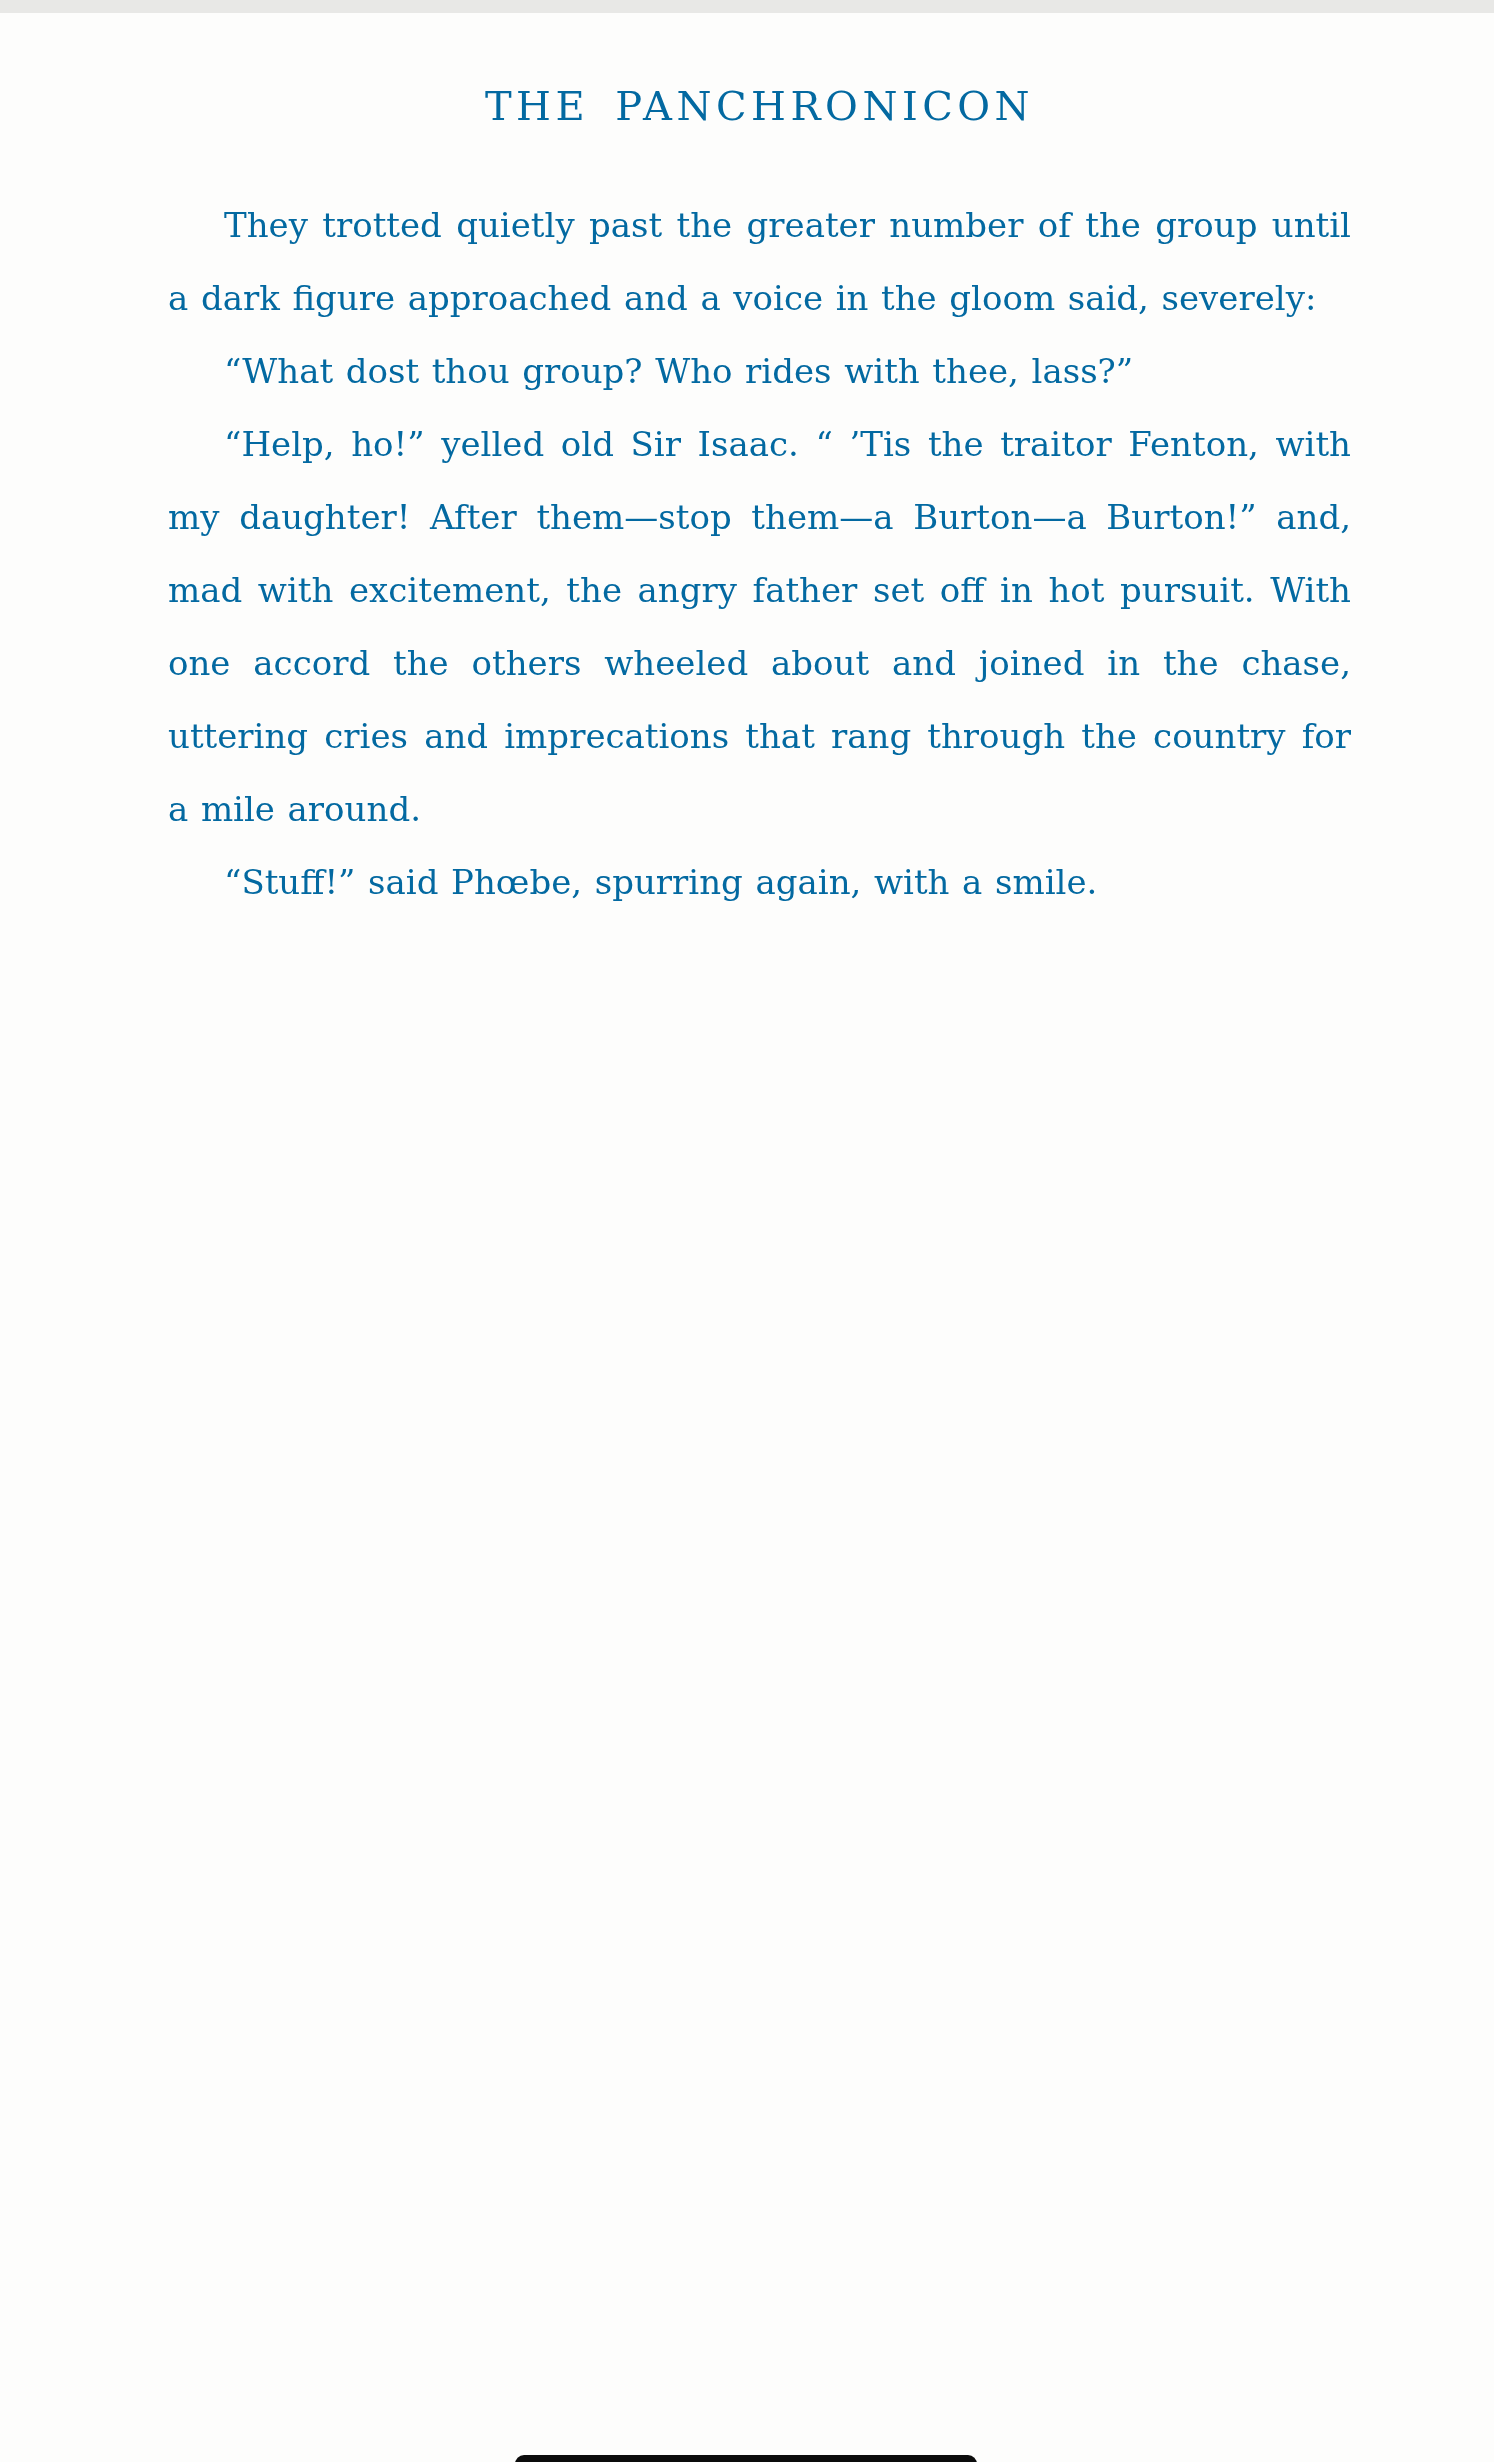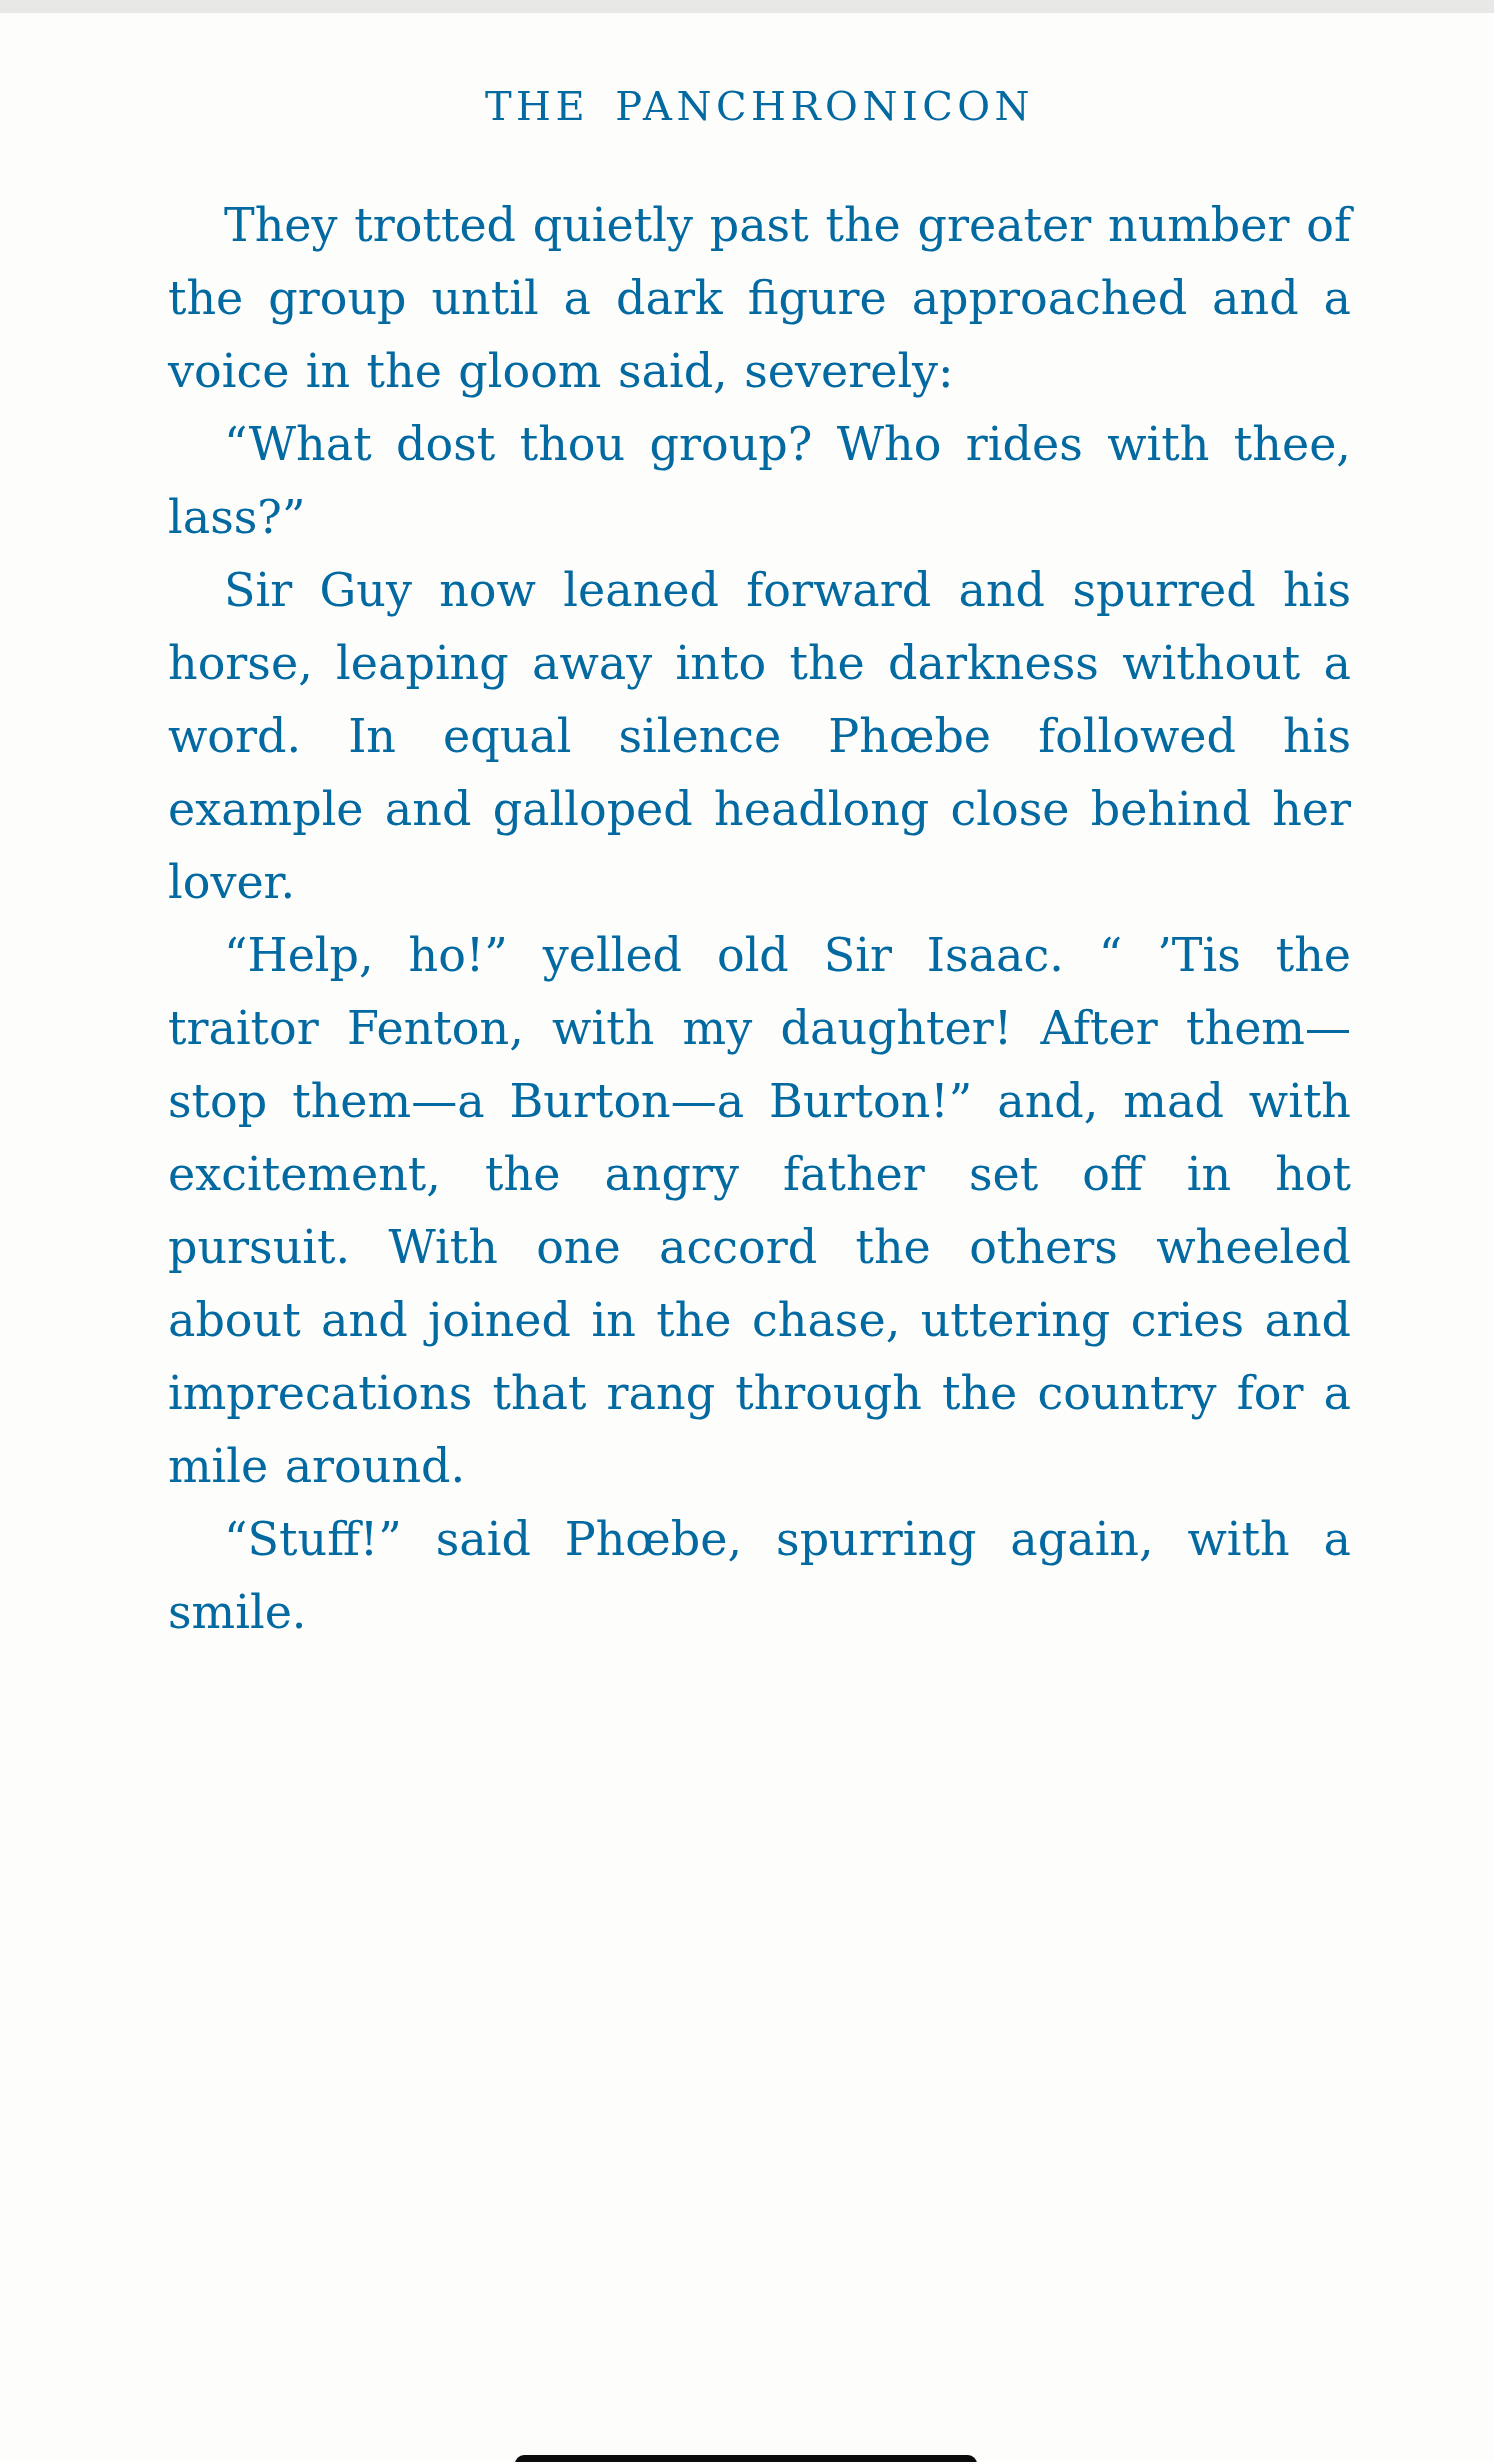--- a/index.html
+++ b/index.html
@@ -26,21 +26,21 @@
   .running-head {
     text-align: center;
     font-size: 40px;
     letter-spacing: 4.5px;
     word-spacing: 9px;
     margin: 0 0 60px 0;
     font-weight: 400;
   }
   .body-text p {
     margin: 0;
-    font-size: 46px;
+    font-size: 34px;
     line-height: 73px;
     text-align: justify;
     text-indent: 56px;
     word-spacing: 1.8px;
   }
   .scan-artifact {
     position: absolute;
     bottom: 0;
     left: 515px;
     width: 462px;
@@ -51,21 +51,20 @@
 </style>
 </head>
 <body>
 
 <div class="page">
   <div class="content">
     <h1 class="running-head">THE PANCHRONICON</h1>
     <div class="body-text">
       <p>They trotted quietly past the greater number of the group until a dark figure approached and a voice in the gloom said, severely:</p>
       <p>“What dost thou group?  Who rides with thee, lass?”</p>
-      <p>Sir Guy now leaned forward and spurred his horse, leaping away into the darkness without a word.  In equal silence Phœbe followed his example and galloped headlong close behind her lover.</p>
       <p>“Help, ho!” yelled old Sir Isaac.  “ ’Tis the traitor Fenton, with my daughter!  After them—stop them—a Burton—a Burton!” and, mad with excitement, the angry father set off in hot pursuit.  With one accord the others wheeled about and joined in the chase, uttering cries and imprecations that rang through the country for a mile around.</p>
       <p>“Stuff!” said Phœbe, spurring again, with a smile.</p>
     </div>
 
   </div>
   <div class="scan-artifact"></div>
 </div>
 
 
 </body></html>

